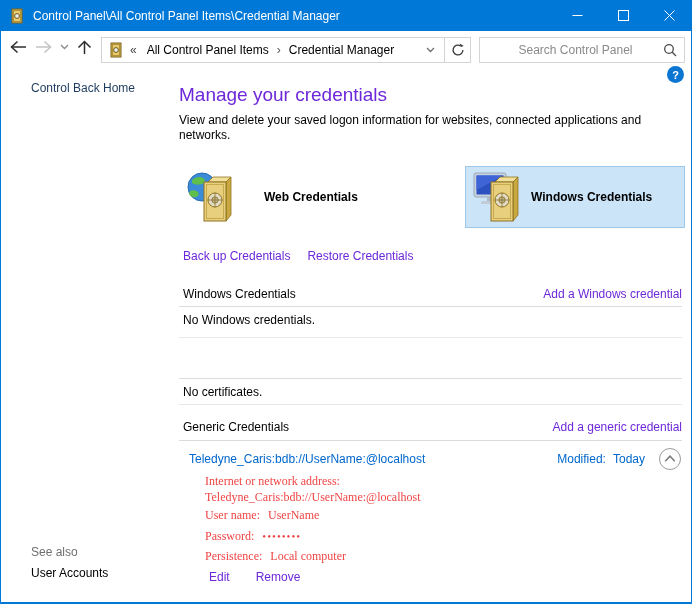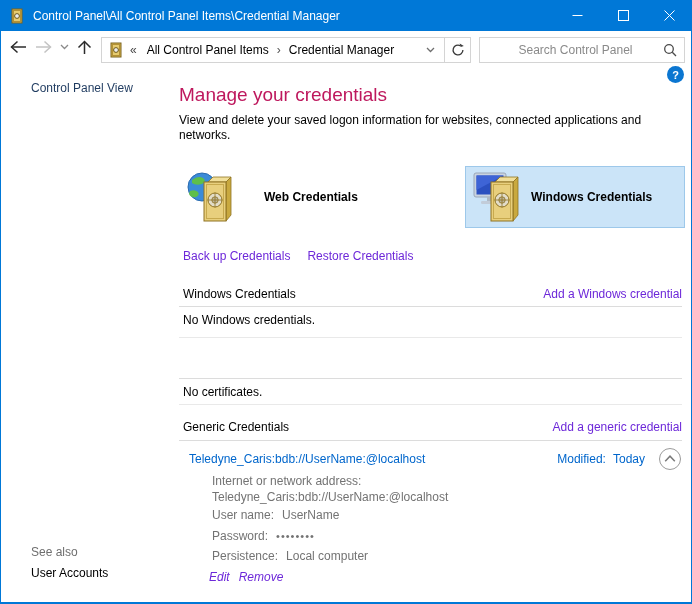--- a/index.html
+++ b/index.html
@@ -52,21 +52,21 @@
   .sidebar-home { position: absolute; left: 30px; top: 81px; color: #1E3A5F; cursor: pointer; }
   .see-also { position: absolute; left: 30px; top: 545px; color: #6E6E6E; }
   .user-accounts { position: absolute; left: 30px; top: 566px; color: #000; cursor: pointer; }
 
   .help-btn {
     position: absolute; left: 666px; top: 66px; width: 17px; height: 17px; border-radius: 50%;
     background: #0B76D1; color: #fff; font-size: 11px; font-weight: bold;
     display: flex; align-items: center; justify-content: center; cursor: pointer;
   }
 
-  .page-title { position: absolute; left: 178px; top: 84px; font-size: 19px; color: #be185d; font-weight: normal; }
+  .page-title { position: absolute; left: 178px; top: 84px; font-size: 19px; color: #6d28d9; font-weight: normal; }
   .page-desc { position: absolute; left: 178px; top: 113px; width: 500px; line-height: 15px; color: #000; }
 
   
   .tile { position: absolute; top: 166px; height: 62px; display: flex; align-items: center; cursor: pointer; }
   .tile-web { left: 178px; width: 244px; gap: 20px; }
   .tile-windows { left: 464px; width: 220px; background: #CBE4F8; border: 1px solid #9DC8EA; }
   .tile-icon { margin: 0 8px 0 7px; flex: 0 0 auto; }
   .tile-label { font-weight: bold; color: #000; }
 
   
@@ -82,24 +82,24 @@
   .empty-text { position: absolute; left: 182px; color: #000; }
 
   
   .cred-row { position: absolute; left: 188px; top: 447px; width: 493px; display: flex; align-items: center; }
   .cred-name { color: #0066CC; cursor: pointer; }
   .cred-spacer { flex: 1; }
   .cred-modified-label { color: #0066CC; }
   .cred-modified-value { color: #0066CC; margin-left: 7px; }
   .collapse-btn { margin-left: 13px; width: 24px; height: 24px; cursor: pointer; flex: 0 0 auto; }
 
-  .detail { position: absolute; left: 211px; color: #737373; }
+  .detail { position: absolute; left: 204px; color: #ef4444; font-family: Liberation Serif, serif; }
   .detail .value { margin-left: 8px; }
   .pw-dots { letter-spacing: 1px; font-size: 11px; }
-  .cred-links { position: absolute; left: 208px; top: 570px; display: flex; gap: 9px; font-style: italic; }
+  .cred-links { position: absolute; left: 208px; top: 570px; display: flex; gap: 26px; }
 </style>
 </head>
 <body>
 
 <div id="window">
 
   <div class="titlebar">
     <svg class="app-icon" viewBox="0 0 16 16">
       <rect x="3" y="1" width="10" height="14" fill="#D9B84C" stroke="#7A6320"></rect>
       <rect x="4.5" y="2.5" width="7" height="11" fill="#E6CB6F" stroke="#B49136"></rect>
@@ -177,21 +177,21 @@
   </div>
 
   <div class="searchbox">
     <input type="text" placeholder="Search Control Panel" style="">
     <svg class="search-icon" width="14" height="14" viewBox="0 0 14 14">
       <circle cx="6" cy="6" r="4.3" fill="none" stroke="#4A4A4A" stroke-width="1.3"></circle>
       <line x1="9.3" y1="9.3" x2="13" y2="13" stroke="#4A4A4A" stroke-width="1.3"></line>
     </svg>
   </div>
 
-  <a class="sidebar-home">Control Panel View</a>
+  <a class="sidebar-home">Control Back Home</a>
   <div class="see-also">See also</div>
   <a class="user-accounts">User Accounts</a>
 
   <div class="help-btn">?</div>
 
   <h1 class="page-title">Manage your credentials</h1>
   <div class="page-desc">View and delete your saved logon information for websites, connected applications and networks.</div>
 
   <div class="tile tile-web">
     <svg class="tile-icon" width="50" height="54" viewBox="0 0 50 54">

